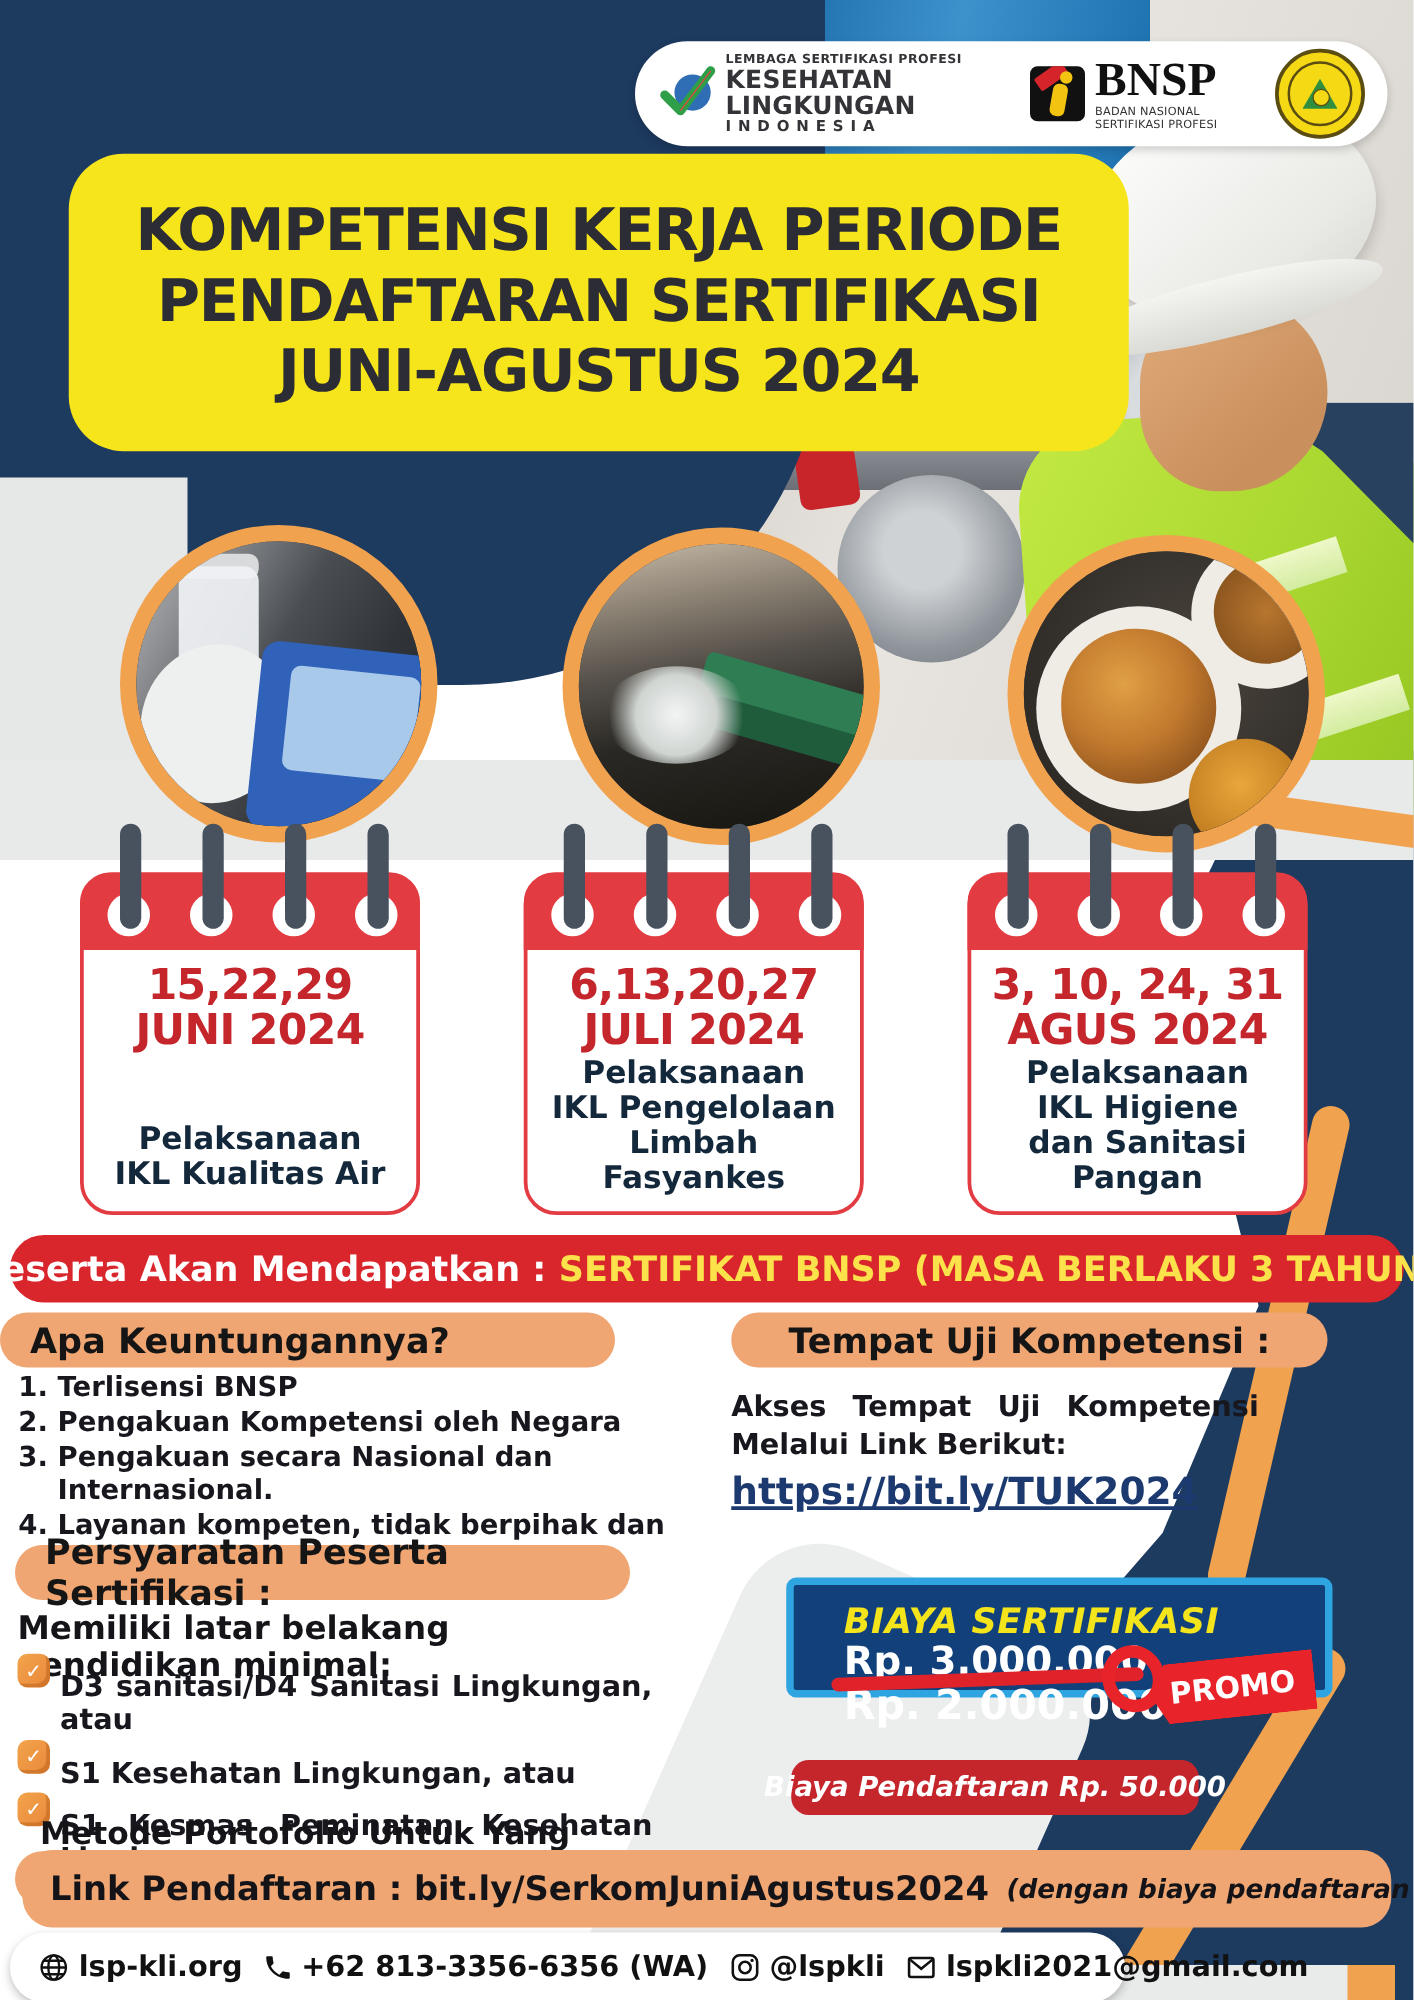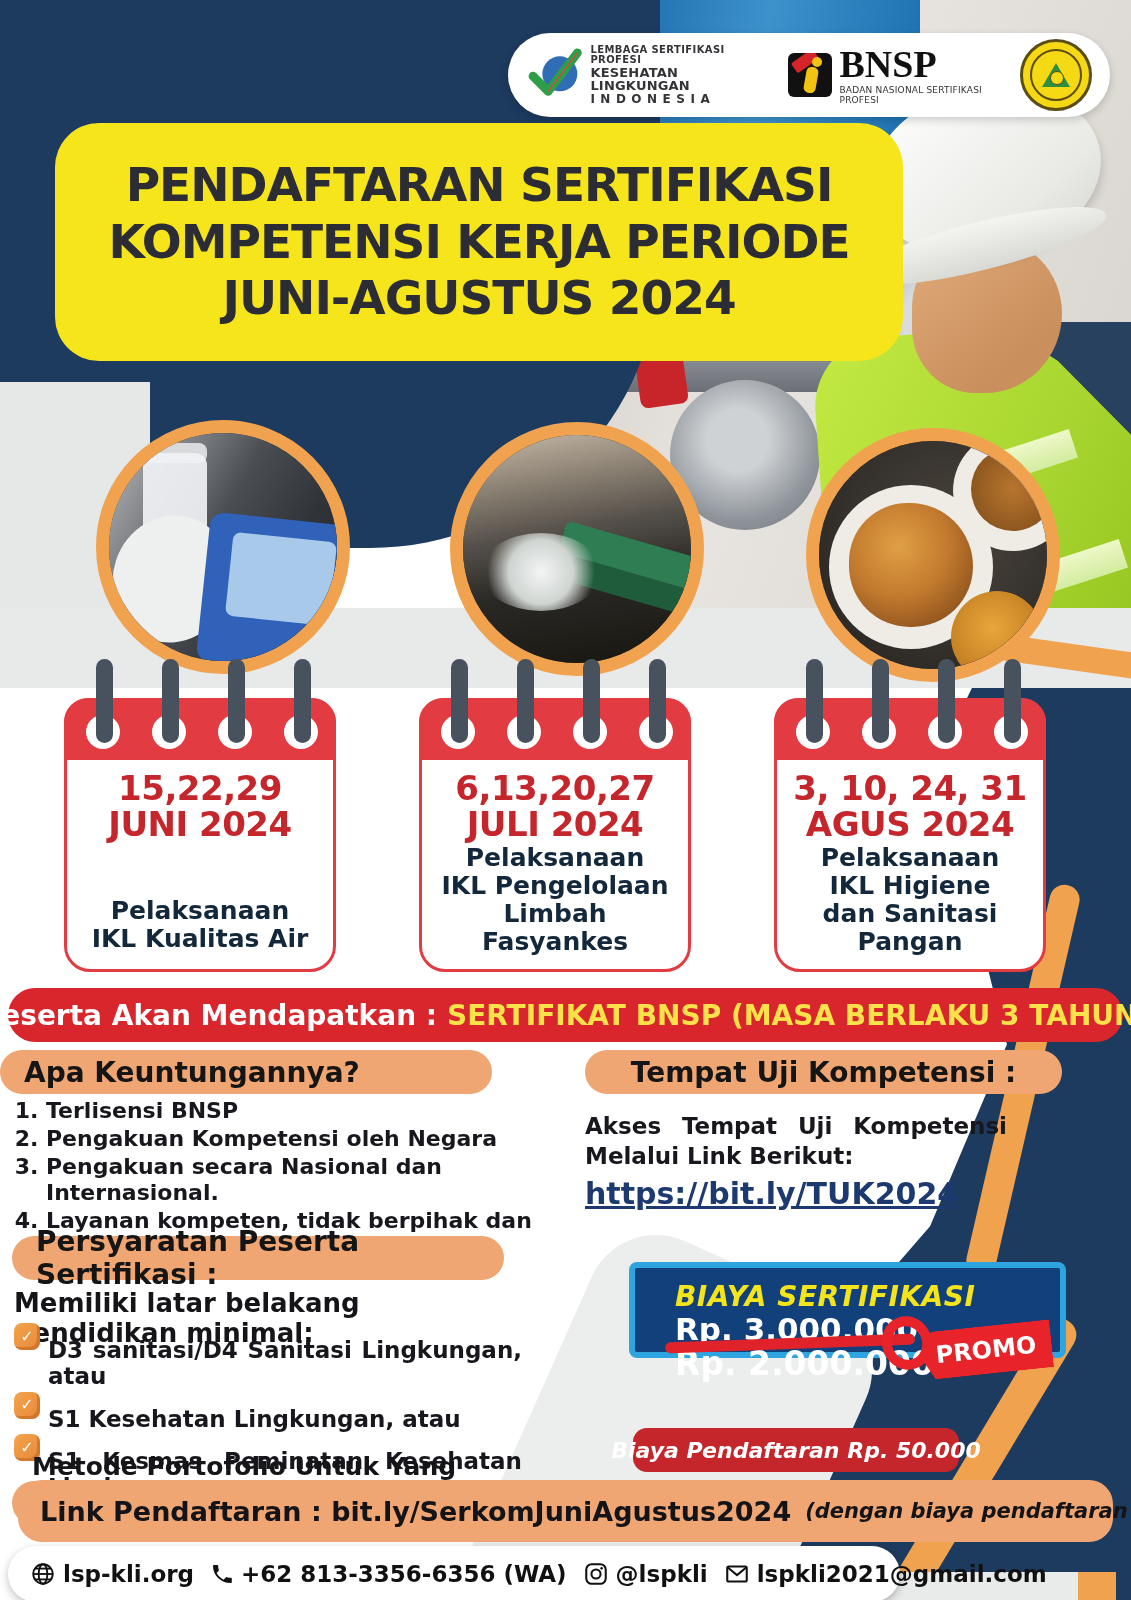--- a/index.html
+++ b/index.html
@@ -46,21 +46,21 @@
   .bg-bottom-gray{left:630px;top:1572px;width:450px;height:28px;background:#e9eaea;z-index:3;}
   .bg-bottom-orange{left:1078px;top:1572px;width:38px;height:28px;background:#f0a24f;z-index:3;}
 
   
   .logo-pill{left:508px;top:33px;width:602px;height:84px;background:#fff;border-radius:42px;z-index:6;
             display:flex;align-items:center;gap:16px;padding:0 18px;box-sizing:border-box;
             box-shadow:0 3px 8px rgba(0,0,0,.18);}
   .lsp-logo{display:flex;align-items:center;gap:6px;}
   .lsp-text{line-height:1.04;color:#343438;}
   .lsp-l1{font-size:10px;font-weight:700;letter-spacing:.4px;}
-  .lsp-l2{font-size:13px;font-weight:900;letter-spacing:.2px;}
+  .lsp-l2{font-size:20px;font-weight:900;letter-spacing:.2px;}
   .lsp-l3{font-size:12px;font-weight:700;letter-spacing:5.5px;}
   .bnsp-logo{display:flex;align-items:center;gap:8px;margin-left:6px;}
   .bnsp-mark{width:44px;height:44px;background:#111;border-radius:6px;position:relative;overflow:hidden;flex:0 0 auto;}
   .bnsp-mark .fig-y{position:absolute;left:17px;top:14px;width:12px;height:26px;background:#f3c312;border-radius:5px;transform:rotate(10deg);}
   .bnsp-mark .fig-r{position:absolute;left:4px;top:2px;width:26px;height:12px;background:#d5242a;transform:rotate(-35deg);border-radius:2px;}
   .bnsp-mark .fig-h{position:absolute;left:24px;top:4px;width:10px;height:10px;background:#f3c312;border-radius:50%;}
   .bnsp-name{font-family:"Liberation Serif","DejaVu Serif",serif;font-size:38px;font-weight:700;color:#111;line-height:1;}
   .bnsp-sub{font-size:9px;color:#333;letter-spacing:.2px;margin-top:2px;}
   .hakli{width:66px;height:66px;border-radius:50%;background:#f6d915;border:3px solid #5b4d12;
          display:flex;align-items:center;justify-content:center;position:relative;flex:0 0 auto;}
@@ -154,21 +154,21 @@
   .price-old{font-size:31px;font-weight:800;color:#fff;line-height:1.05;position:relative;width:max-content;}
   .strike{position:absolute;left:-10px;top:12px;width:250px;height:11px;background:#e0232a;border-radius:6px;transform:rotate(-2deg);z-index:7;}
   .price-new{font-size:33px;font-weight:800;color:#fff;line-height:1.1;}
   .promo-ring{position:absolute;right:128px;top:48px;width:30px;height:34px;border:10px solid #e8232a;
          border-radius:50%;transform:rotate(-20deg);background:transparent;z-index:7;}
   .promo-tag{position:absolute;right:8px;top:58px;width:132px;height:48px;background:#e8232a;
          clip-path:polygon(10% 0,100% 0,100% 100%,10% 100%,0 50%);transform:rotate(-6deg);
          display:flex;align-items:center;justify-content:center;color:#fff;font-size:24px;font-weight:900;z-index:7;}
   .fee-pill{left:633px;top:1408px;width:326px;height:44px;background:#c5262c;border-radius:14px;z-index:6;
          display:flex;align-items:center;justify-content:center;color:#fff;font-size:22px;
-         font-weight:800;font-style:italic;white-space:nowrap;margin-top:20px;}
+         font-weight:800;font-style:italic;white-space:nowrap;}
 
   
   .linkbar{left:18px;top:1480px;width:1095px;height:62px;background:#f0a672;border-radius:24px;z-index:6;
          display:flex;align-items:center;gap:14px;padding:0 22px;box-sizing:border-box;white-space:nowrap;}
   .linkbar .lab{font-size:27px;font-weight:900;color:#131318;}
   .linkbar .note{font-size:21px;font-weight:800;font-style:italic;color:#131318;}
 
   .footer{left:8px;top:1546px;width:892px;height:56px;background:#fff;border-radius:30px;z-index:7;
          display:flex;align-items:center;gap:16px;padding:0 22px;box-sizing:border-box;white-space:nowrap;
          box-shadow:0 3px 8px rgba(0,0,0,.25);}
@@ -234,22 +234,22 @@
     <div class="hakli">
       <div class="inner">
           <div class="tri">
             <span class="dot"></span>
           </div>
         </div>
     </div>
   </div>
 
   <div class="abs title-box">
+    <div>KOMPETENSI KERJA PERIODE</div>
     <div>PENDAFTARAN SERTIFIKASI</div>
-    <div>KOMPETENSI KERJA PERIODE</div>
     <div>JUNI-AGUSTUS 2024</div>
   </div>
 
   <div class="abs circle c1">
     <div class="inner">
       <div class="abs c1-cap"></div>
         <div class="abs c1-bottle"></div>
       <div class="abs c1-glove"></div>
       <div class="abs c1-device"></div>
         <div class="abs c1-screen"></div>

